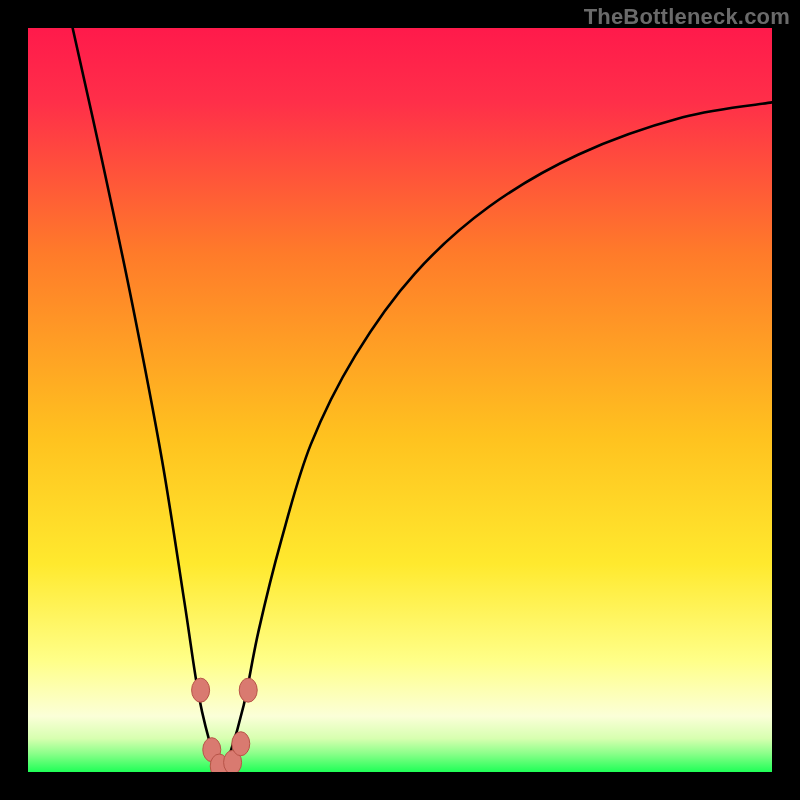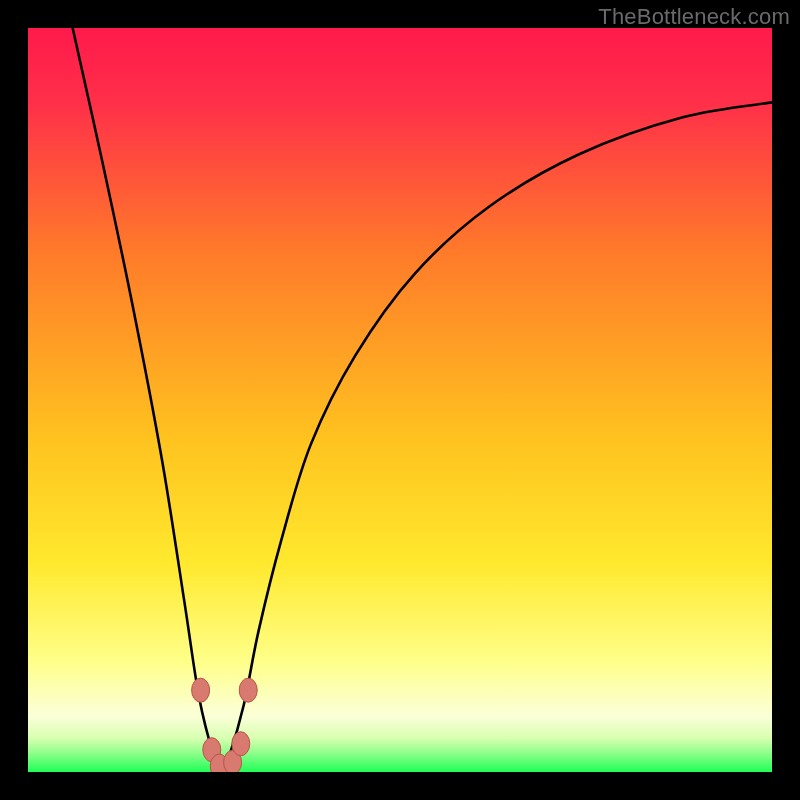--- a/index.html
+++ b/index.html
@@ -26,21 +26,21 @@
     width: 744px;
     height: 744px;
   }
   .watermark {
     position: absolute;
     top: 4px;
     right: 10px;
     color: #6a6a6a;
     font-size: 22px;
     letter-spacing: 0.2px;
-    font-weight: 400;
+    font-weight: 700;
     user-select: none;
     text-align: center;
   }
   svg { display: block; }
 </style>
 </head>
 <body>
 
 <div class="frame">
   <svg class="plot" viewBox="0 0 744 744">

